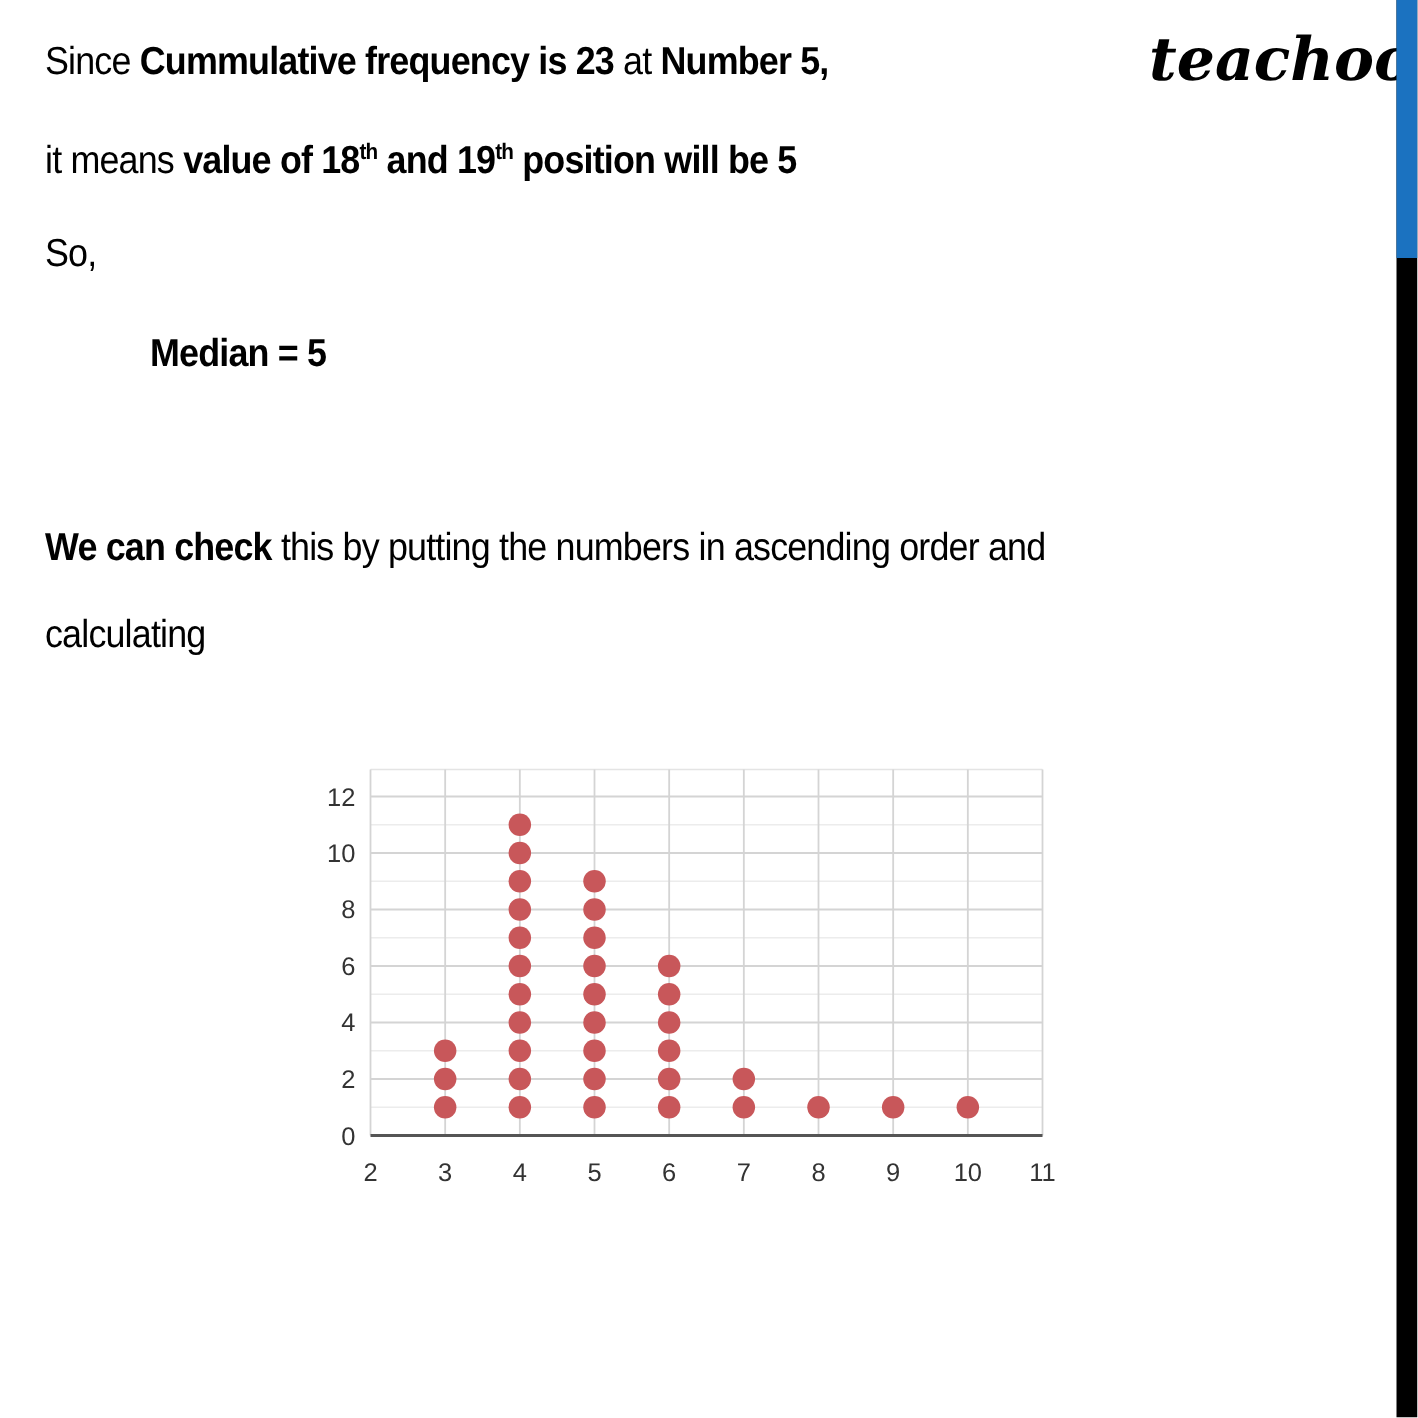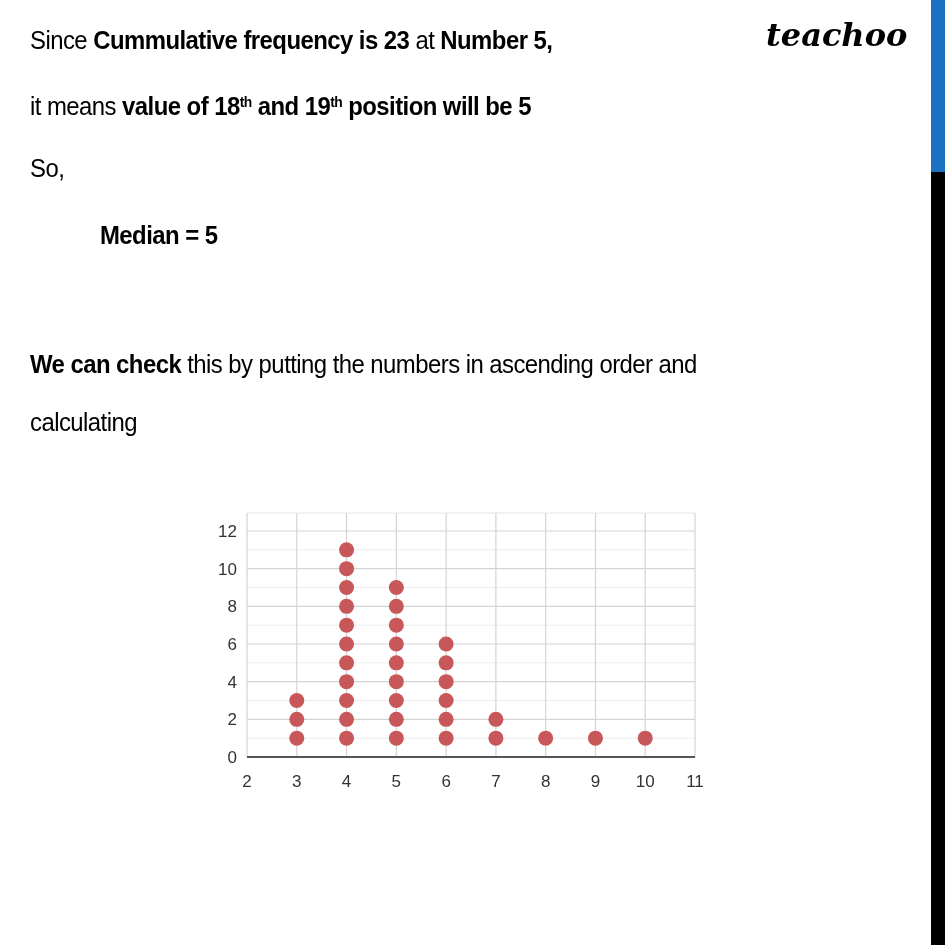--- a/index.html
+++ b/index.html
@@ -40,21 +40,21 @@
     #l5 { top: 348px; }
     #l6 { top: 406px; }
 
     .logo {
       position: absolute;
       left: 766px;
       top: 16px;
       font-family: "DejaVu Serif", serif;
       font-style: italic;
       font-weight: bold;
-      font-size: 32px;
+      font-size: 40px;
       letter-spacing: 0px;
       color: #000;
     }
 
     .scrollbar {
       position: absolute;
       left: 931px;
       top: 0;
       width: 14px;
       height: 945px;

